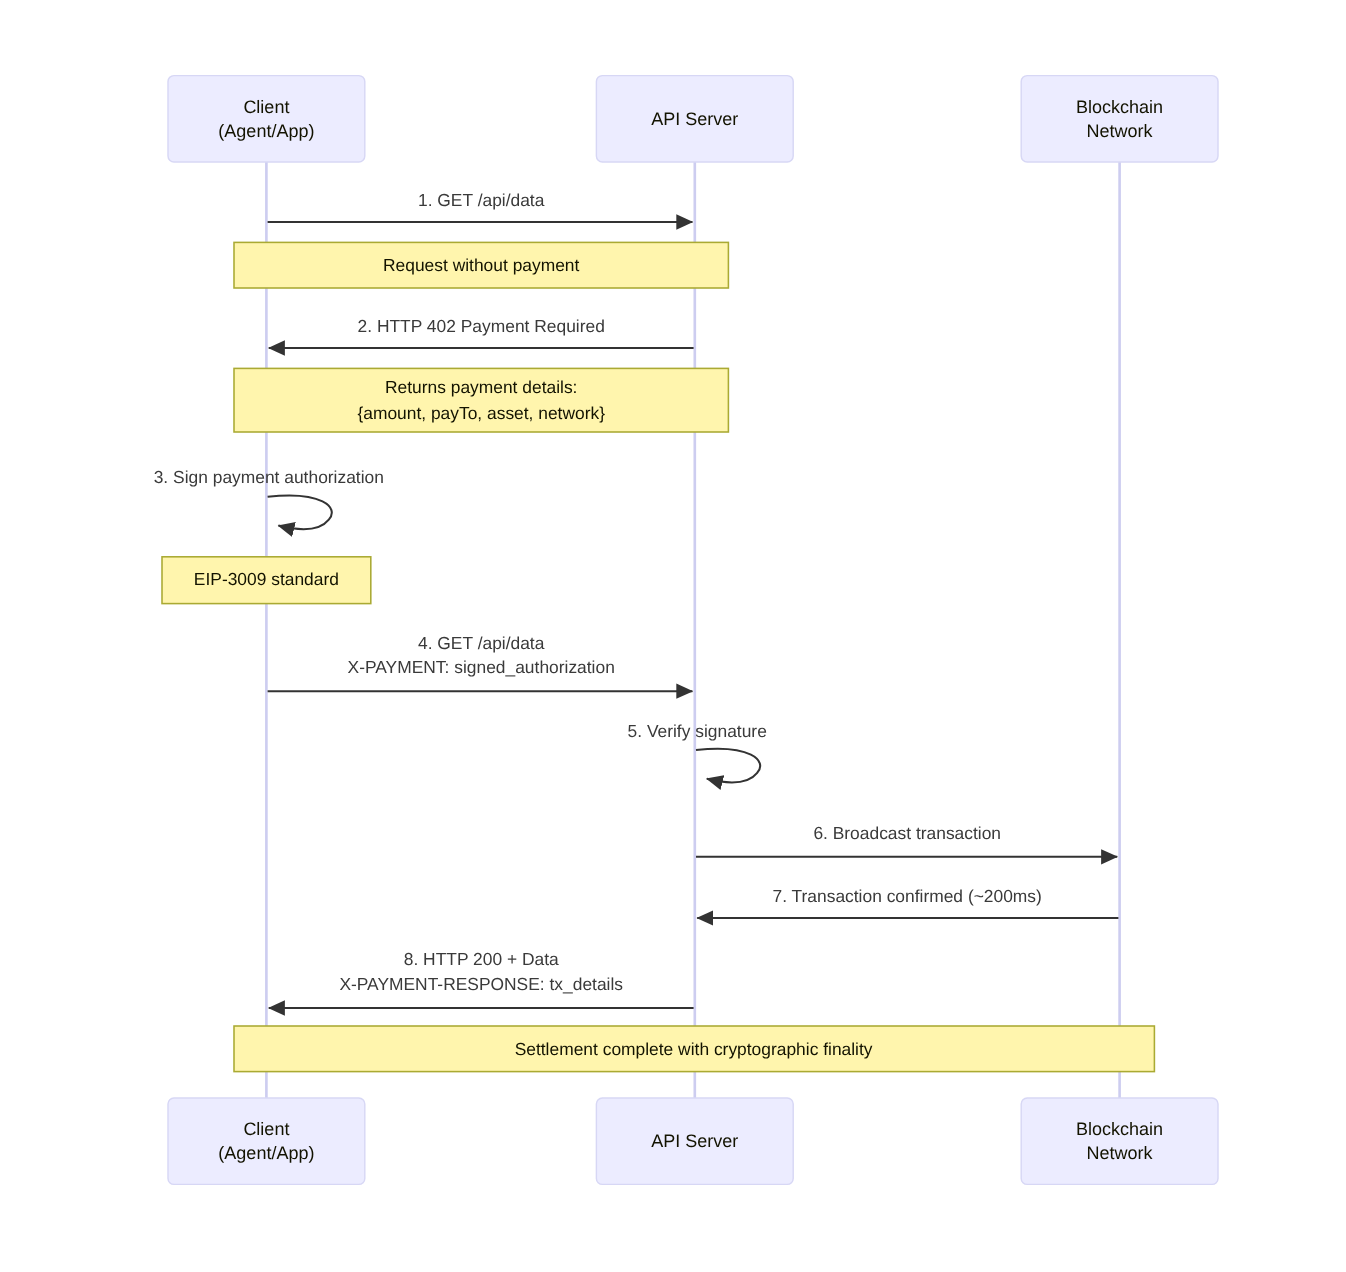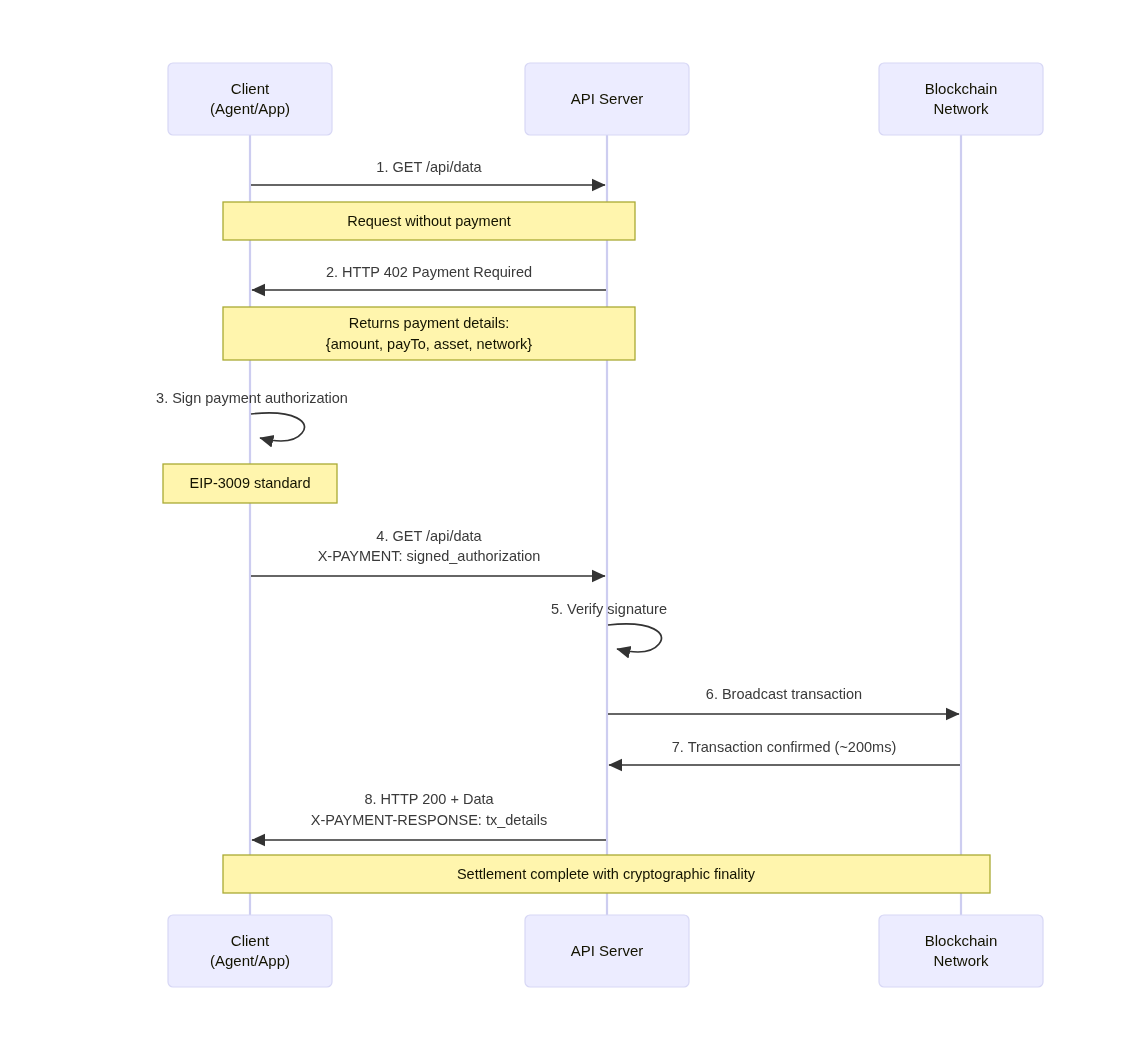--- a/index.html
+++ b/index.html
@@ -13,21 +13,20 @@
     font-family: "Liberation Sans", sans-serif;
     position: relative;
     overflow: hidden;
   }
   #diagram-root {
     position: absolute;
     left: 0;
     top: 0;
     width: 934px;
     height: 1060px;
-    padding-left: 28px;
   }
   svg.seq {
     display: block;
     width: 1122px;
     height: 1060px;
   }
   .actor-box {
     fill: #ececff;
     stroke: #d7d7f5;
     stroke-width: 1.2;

